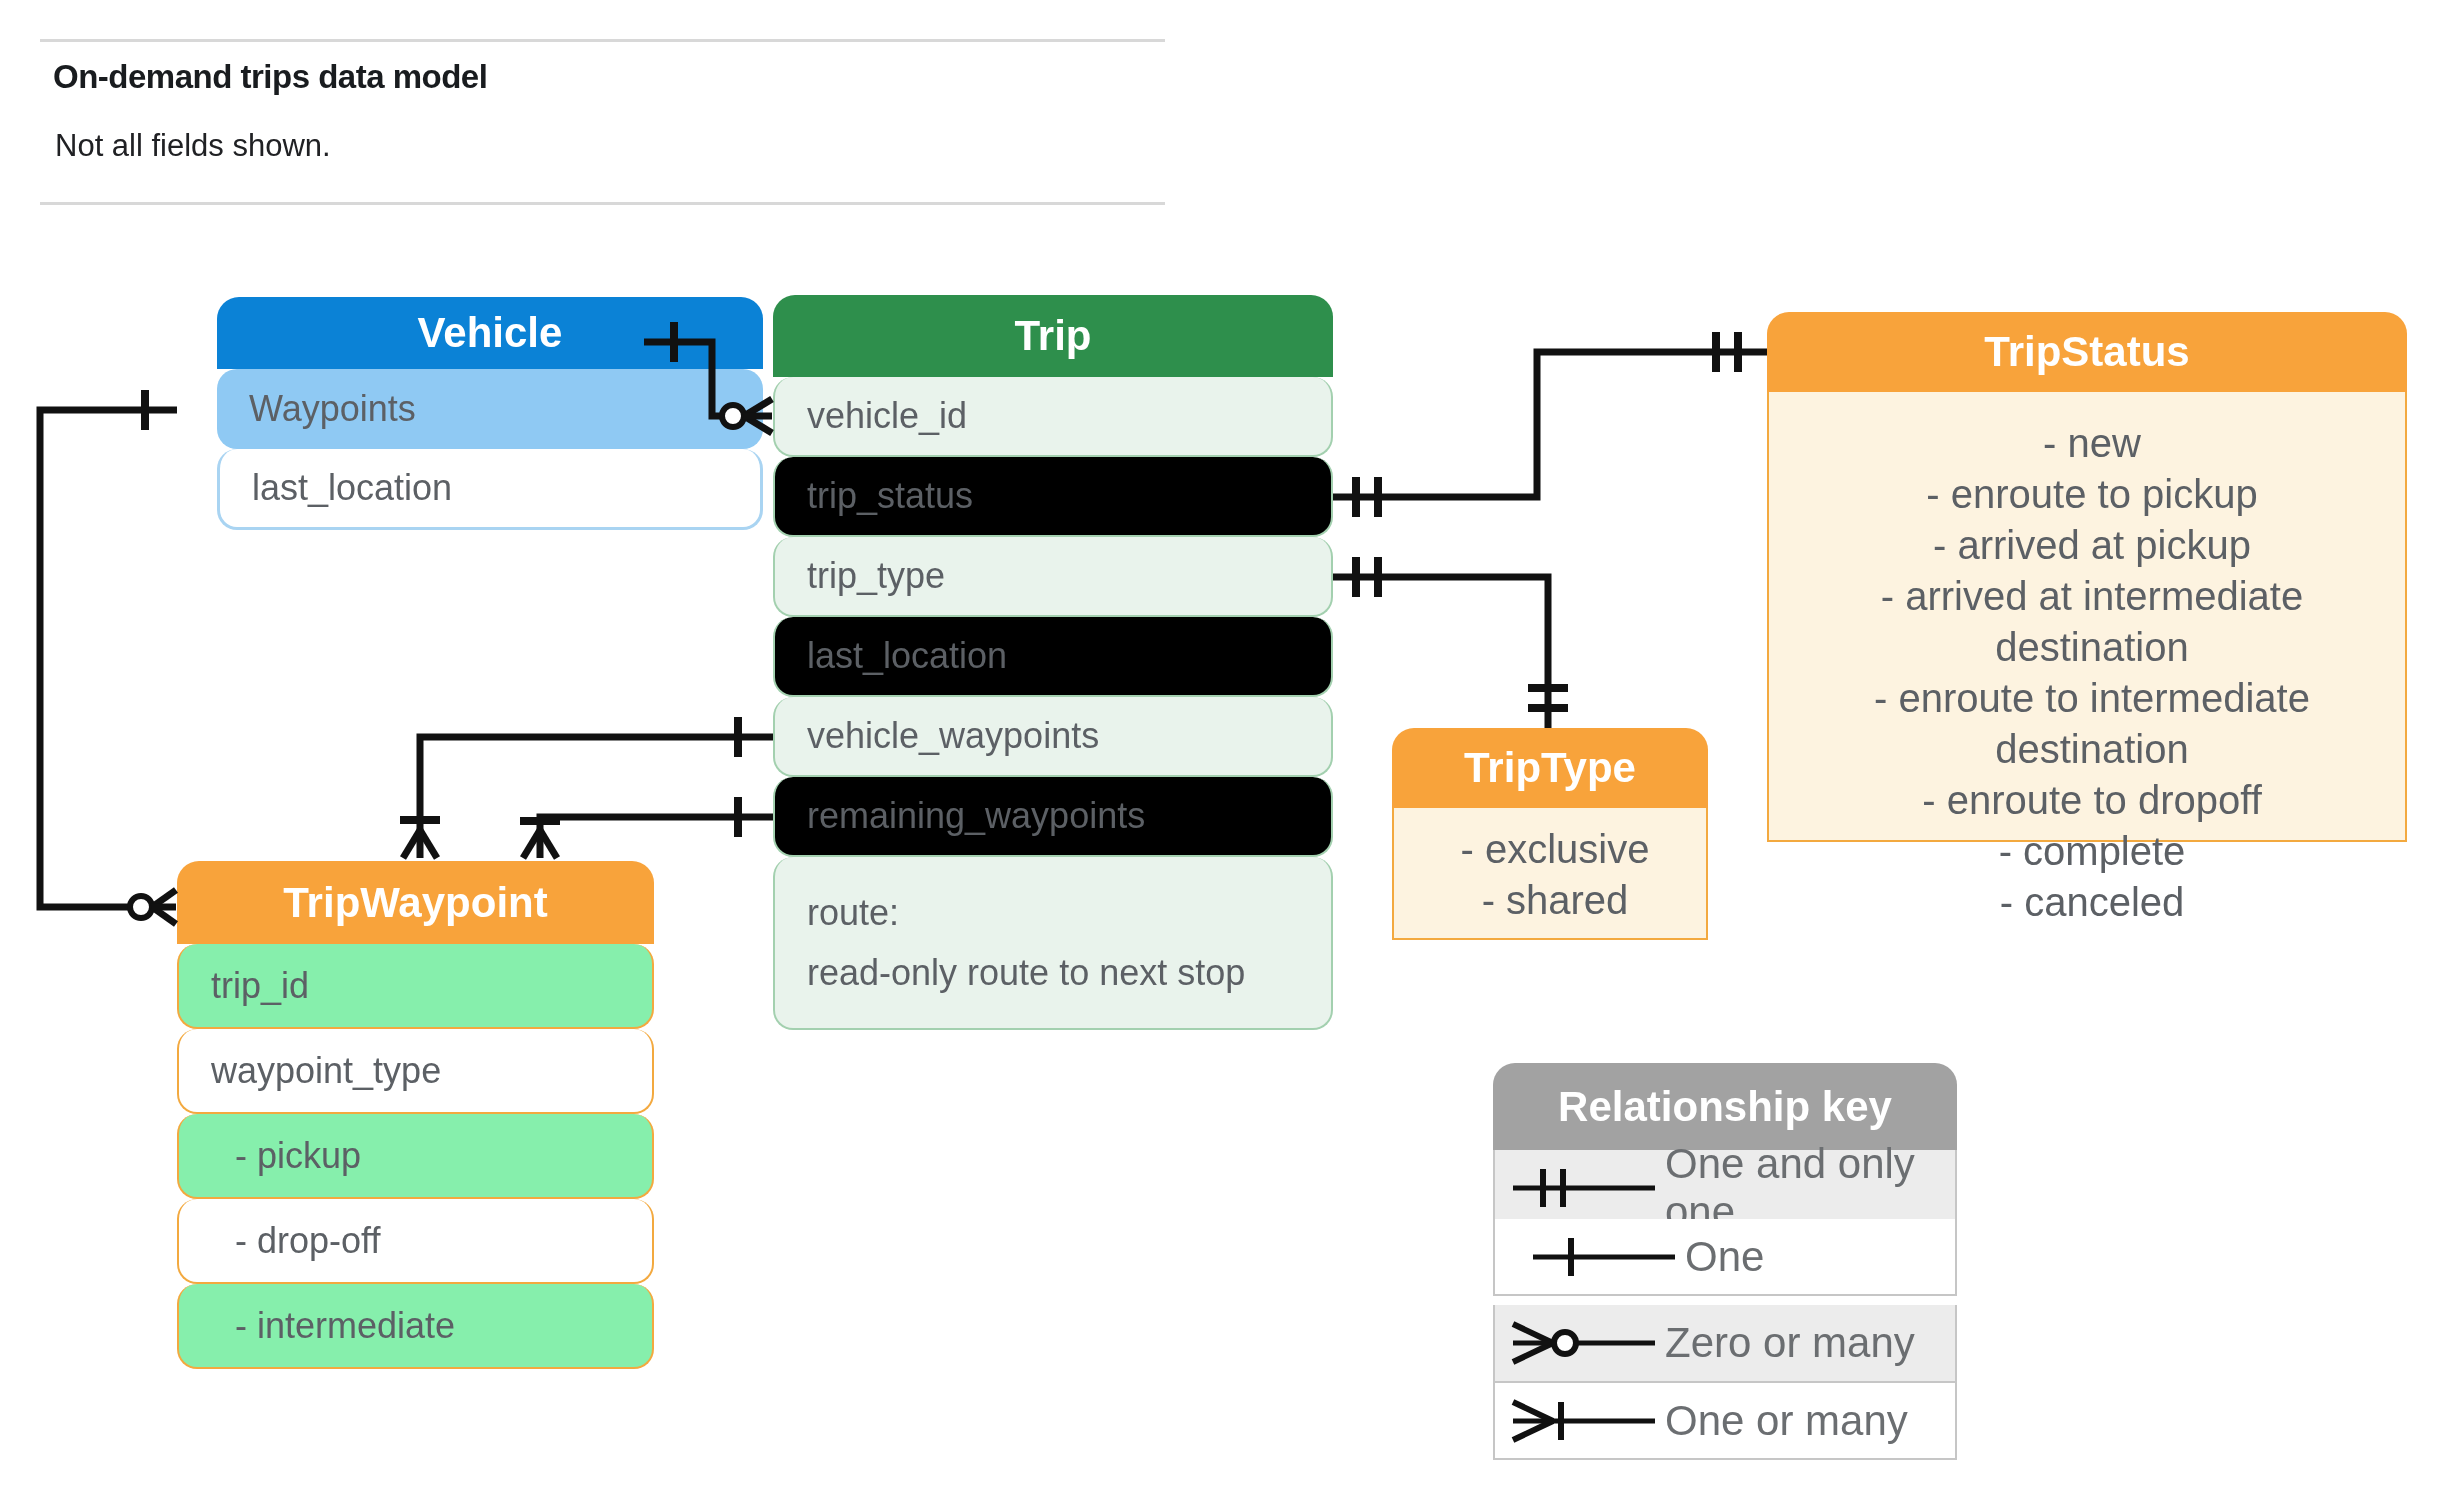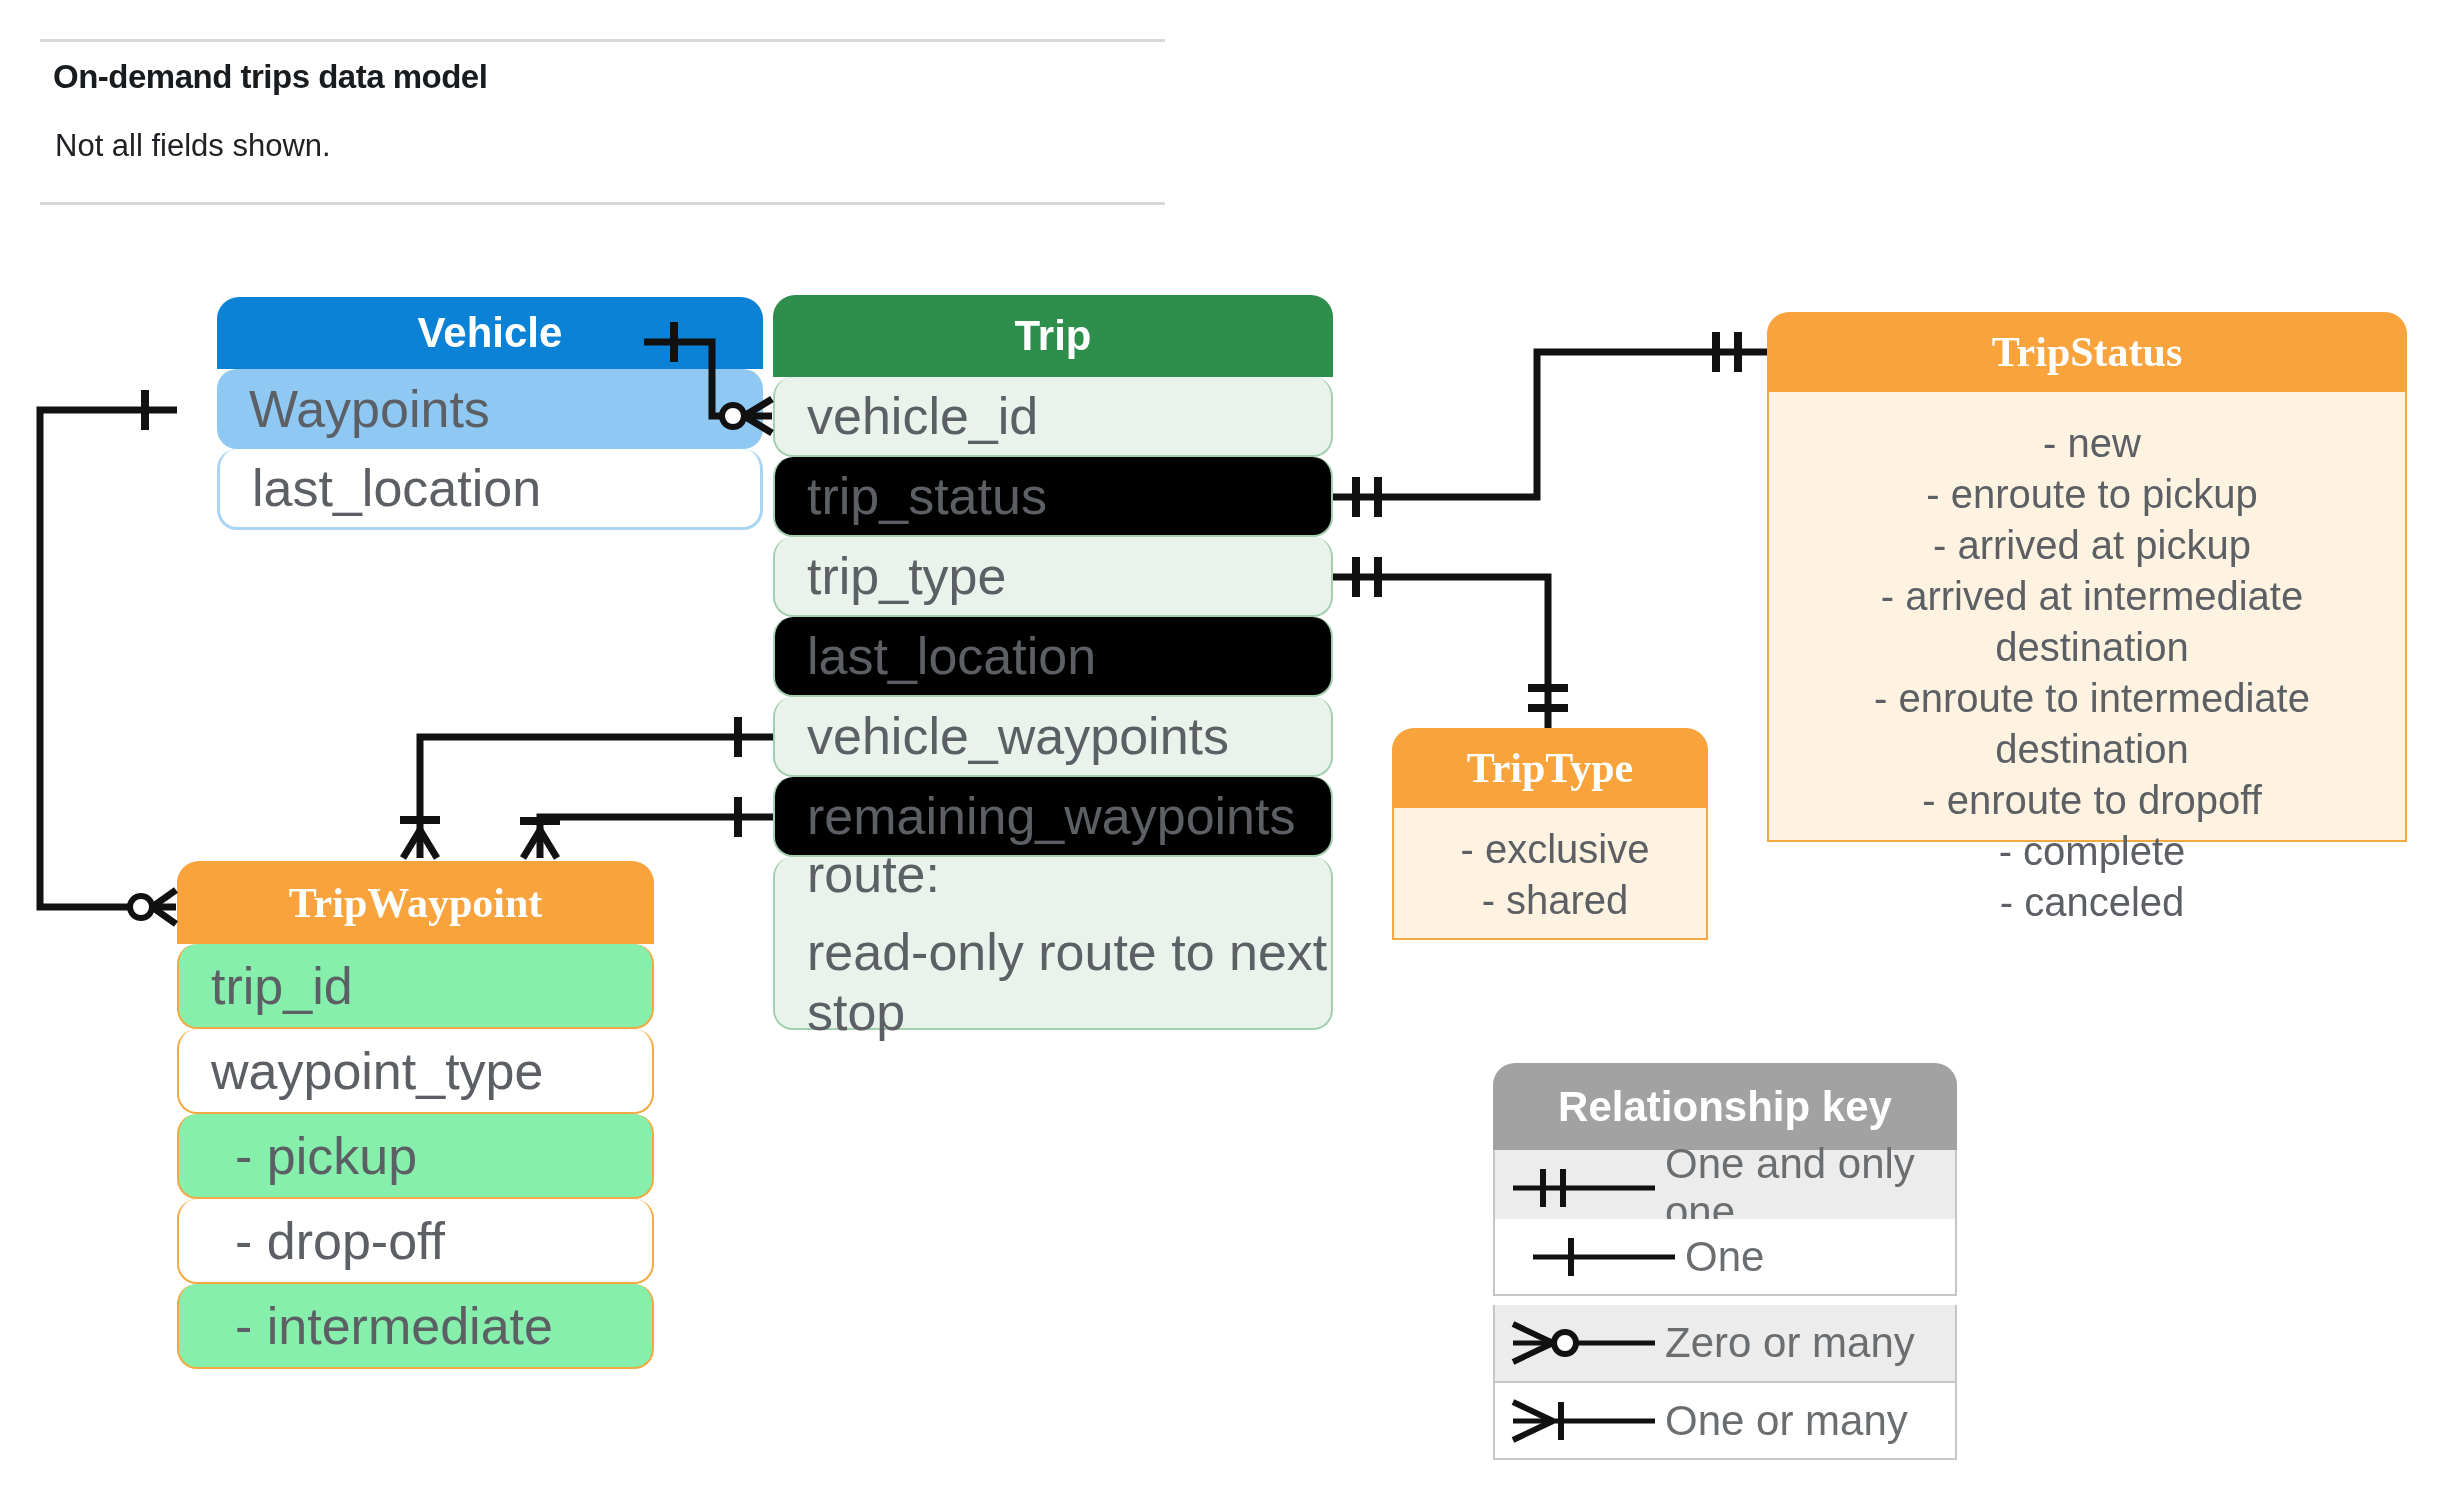--- a/index.html
+++ b/index.html
@@ -14,35 +14,35 @@
   .entity{position:absolute;box-sizing:border-box;}
   .entity-header{
     position:absolute;left:0;right:0;top:0;
     border-radius:22px 22px 0 0;
     display:flex;align-items:center;justify-content:center;
     color:#ffffff;font-weight:bold;font-size:42px;
   }
   .erow{
     position:absolute;left:0;right:0;box-sizing:border-box;
     display:flex;align-items:center;
-    font-size:52px;color:#5c6065;padding-left:32px;border-radius:20px;
+    font-size:36px;color:#5c6065;padding-left:32px;border-radius:20px;
   }
   .erow.indent{padding-left:56px;}
   .multiline{flex-direction:column;align-items:flex-start;justify-content:center;gap:18px;}
 
   
   .hdr-blue{background:#0b82d6;}
   .row-blue-shaded{background:#8fc9f3;}
   .row-blue-plain{background:#ffffff;border-top:3px solid #a9d4f2;}
 
   .hdr-green{background:#2e8f4c;}
   .row-green-shaded{background:#e9f3ec;border:2px solid #a3d0af;border-top:none;}
   .row-green-plain{background:#000000;border:2px solid #a3d0af;border-top:none;}
 
-  .hdr-orange{background:#f8a33b;font-family:Liberation Serif, serif;}
+  .hdr-orange{background:#f8a33b;}
   .row-orange-shaded{background:#86efac;border:2px solid #f3a93f;border-top:none;}
   .row-orange-plain{background:#ffffff;border:2px solid #f3a93f;border-top:none;}
   .body-orange{background:#fdf3e0;border:2px solid #f3a93f;border-top:none;box-sizing:border-box;position:absolute;left:0;right:0;text-align:center;}
   .list-items{font-size:40px;color:#5c6065;line-height:51px;padding:26px 20px 0 30px;}
 
   .hdr-gray{background:#a2a2a2;}
   .legend-row{
     position:absolute;left:0;right:0;box-sizing:border-box;
     display:flex;align-items:center;border:2px solid #c6c6c6;border-top:none;
     font-size:42px;color:#6b6e71;

